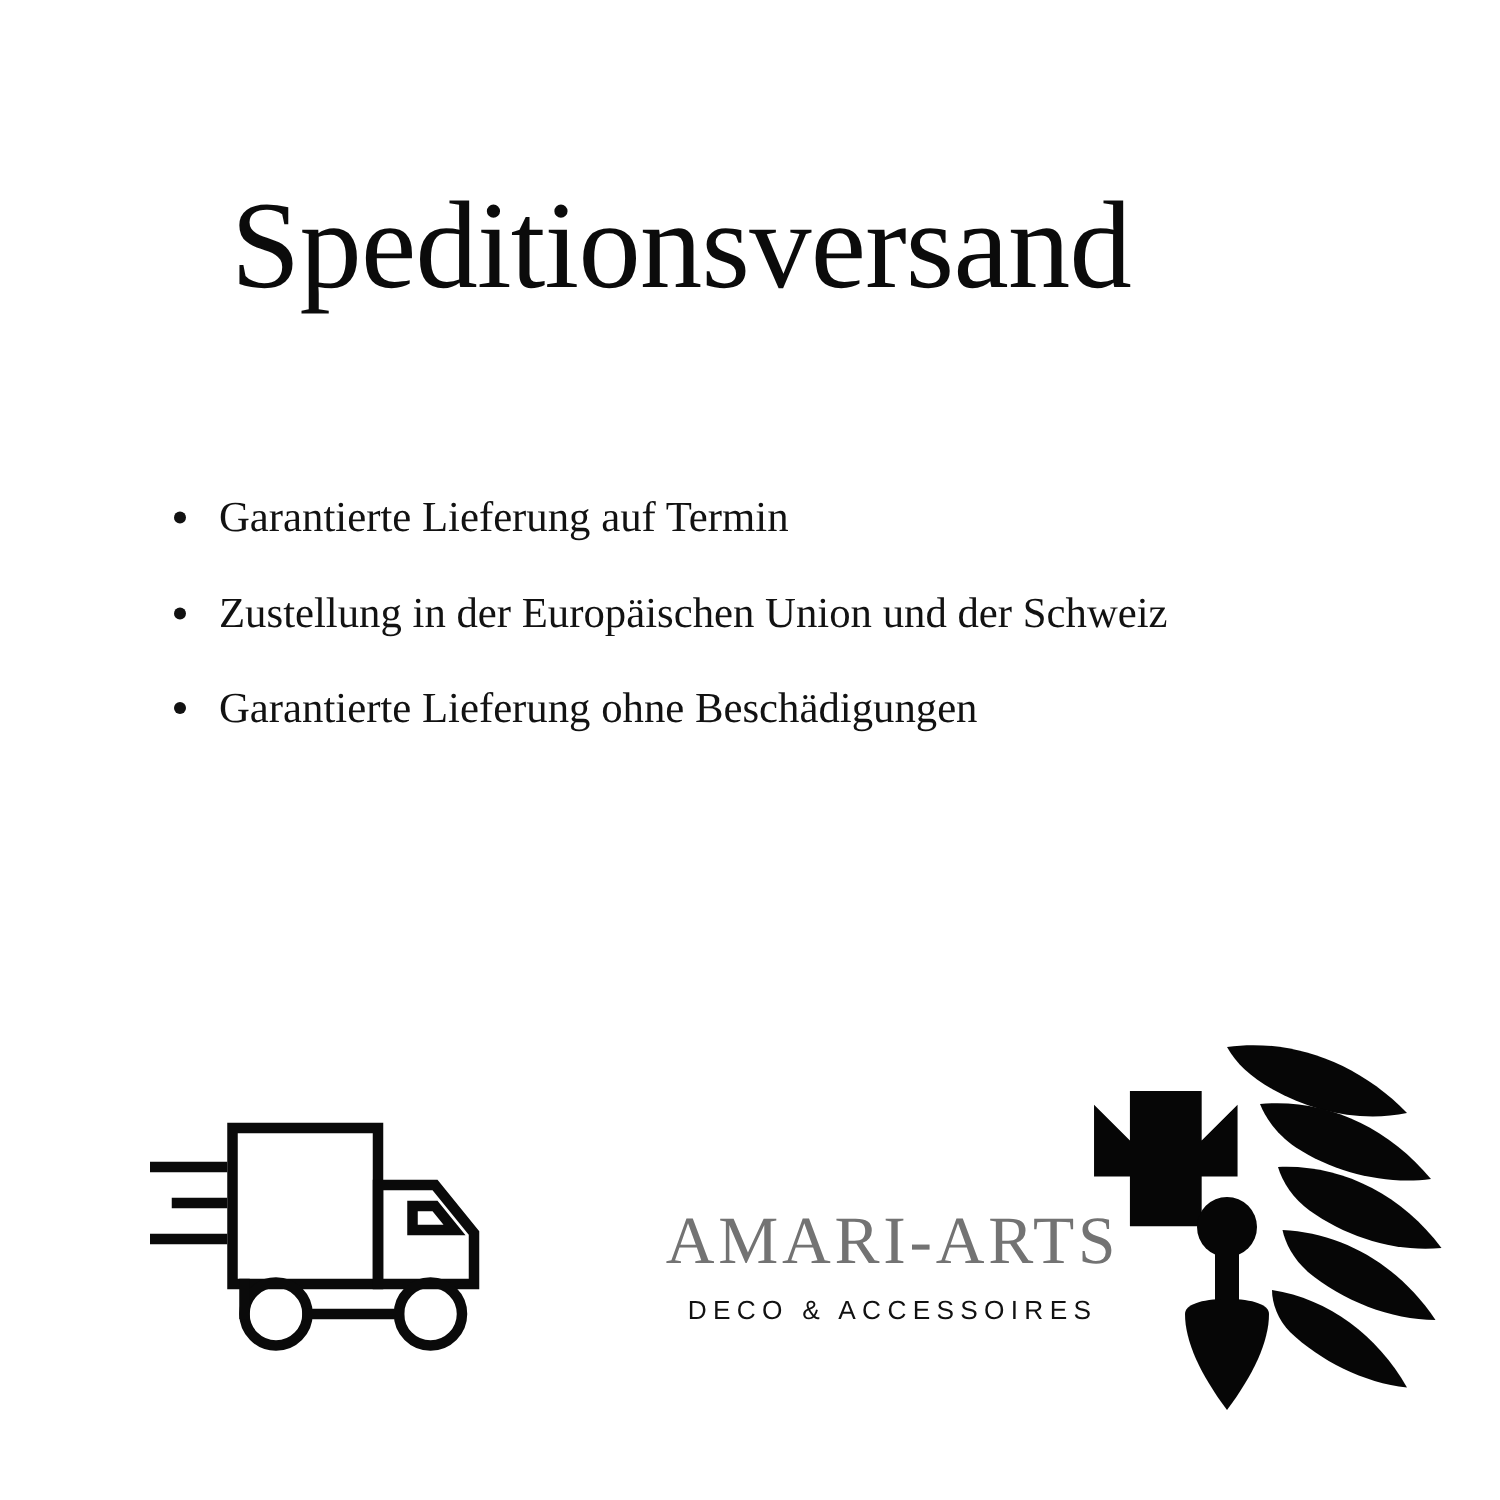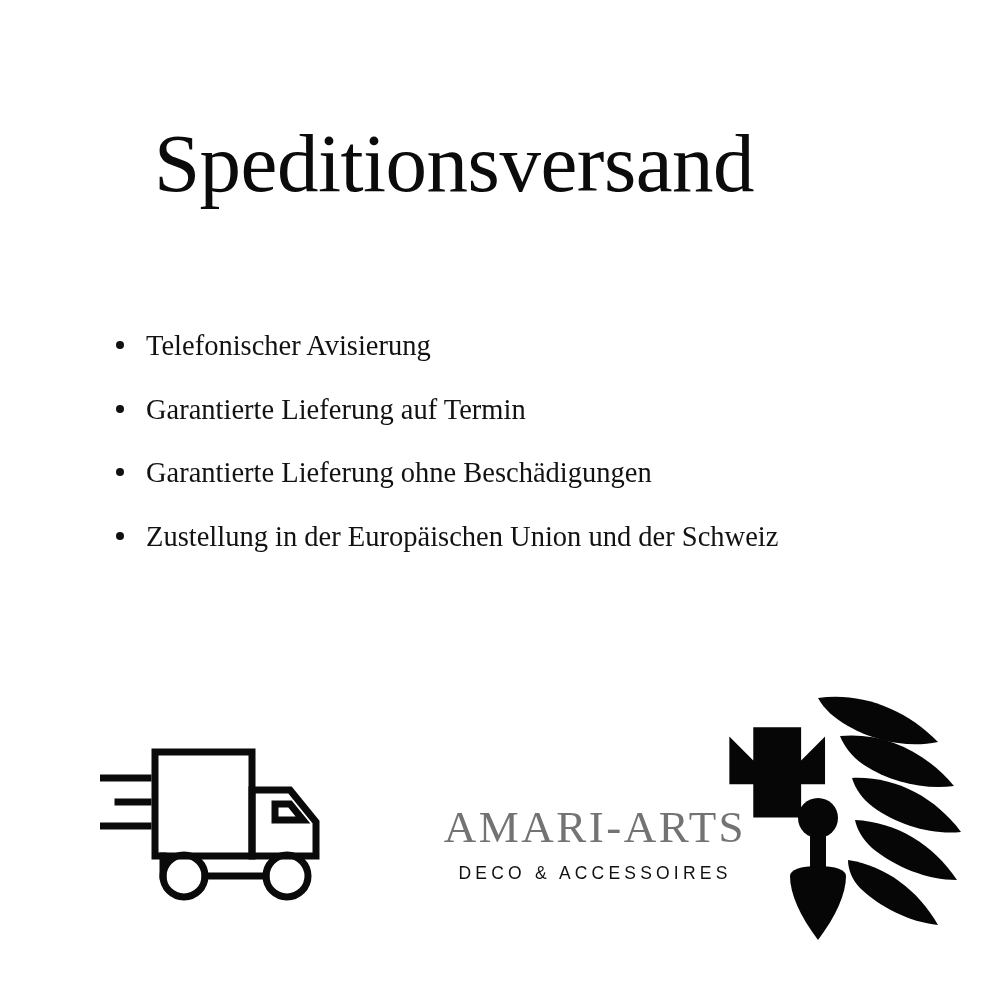--- a/index.html
+++ b/index.html
@@ -113,24 +113,23 @@
   }
 </style>
 </head>
 <body>
 
 <div class="page">
 
   <div class="title">Speditionsversand</div>
 
   <ul class="bullets">
-    <li>Telefonischer Avisierung</li>
     <li>Garantierte Lieferung auf Termin</li>
+    <li>Zustellung in der Europäischen Union und der Schweiz</li>
     <li>Garantierte Lieferung ohne Beschädigungen</li>
-    <li>Zustellung in der Europäischen Union und der Schweiz</li>
   </ul>
 
   <svg class="truck-icon" viewBox="0 0 250 180">
     <g fill="none" stroke="#0a0a0a" stroke-width="7" stroke-linecap="square" stroke-linejoin="miter">
 
       <path d="M55 22 L152 22 L152 126 L55 126 Z"></path>
 
       <path d="M152 60 L190 60 L216 92 L216 126 L152 126 Z"></path>
 
       <path d="M175 74 L190 74 L203 90 L175 90 Z"></path>

